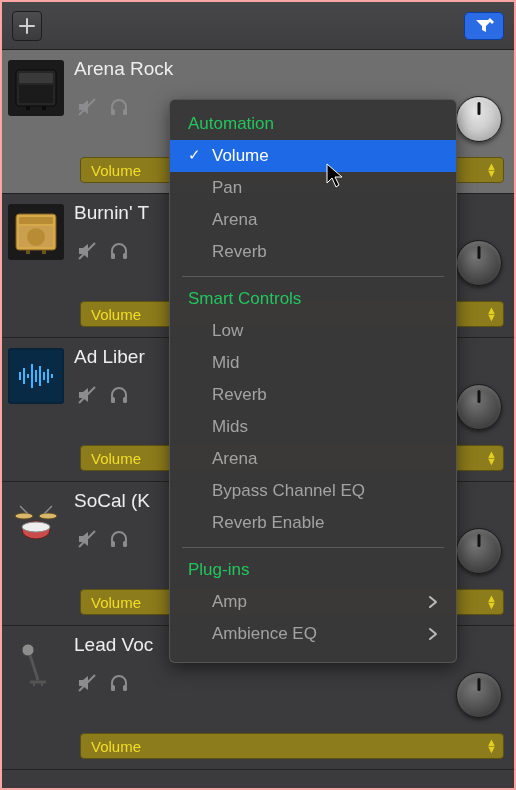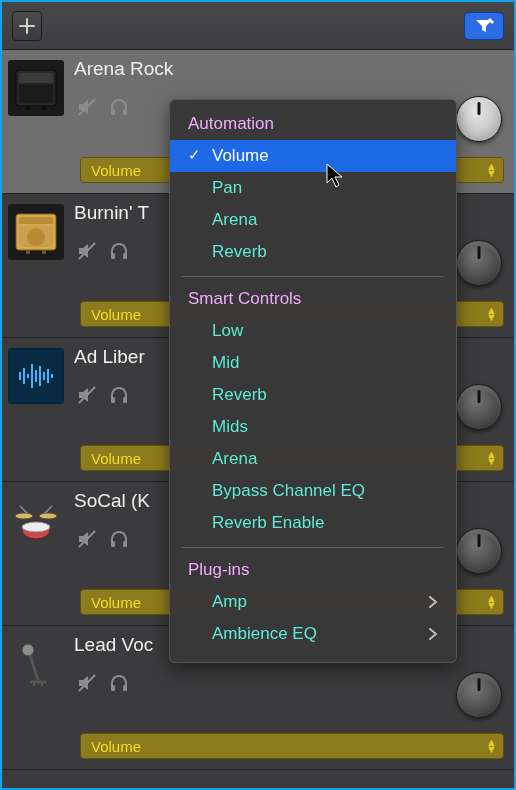--- a/index.html
+++ b/index.html
@@ -1,17 +1,17 @@
 <!DOCTYPE html>
 <html><head>
   <meta charset="utf-8">
   <style>
     * { margin: 0; padding: 0; box-sizing: border-box; font-family: -apple-system, "Helvetica Neue", Arial, sans-serif; }
     body { width: 516px; height: 790px; background:#3a3a3b; overflow:hidden; }
-    .wrap { border:2px solid #0ea5e9; height:790px; width:516px; background:#3b3b3d; }
+    .wrap { border:2px solid #fca5a5; height:790px; width:516px; background:#3b3b3d; }
 
     .topbar {
       height:48px;
       background:linear-gradient(#474749,#3e3e40);
       border-bottom:1px solid #222;
       display:flex; align-items:center; justify-content:space-between;
       padding:0 10px;
     }
     .plus-btn {
       width:30px; height:30px; border-radius:4px;
@@ -91,27 +91,27 @@
       width:288px;
       background:rgba(56,56,56,0.98);
       border:1px solid rgba(140,140,140,.35);
       border-radius:6px;
       padding:10px 0 12px 0;
       box-shadow:0 6px 18px rgba(0,0,0,.5);
       color:#cfcfcf;
       font-size:17px;
     }
     .section-header {
-      color:#f0abfc; padding:4px 18px 6px 18px;
+      color:#22c55e; padding:4px 18px 6px 18px;
       font-size:17px;
     }
     .menu-item {
       padding:6px 18px 6px 42px;
       position:relative;
-      color:#5eead4;
+      color:#a3a3a3;
     }
     .menu-item.selected {
       background:#1d69e6;
       color:#fff;
     }
     .menu-item .check {
       position:absolute; left:18px; top:6px; color:#fff; font-size:15px;
     }
     .menu-item .subarrow {
       position:absolute; right:18px; top:8px;color:#bbb;

